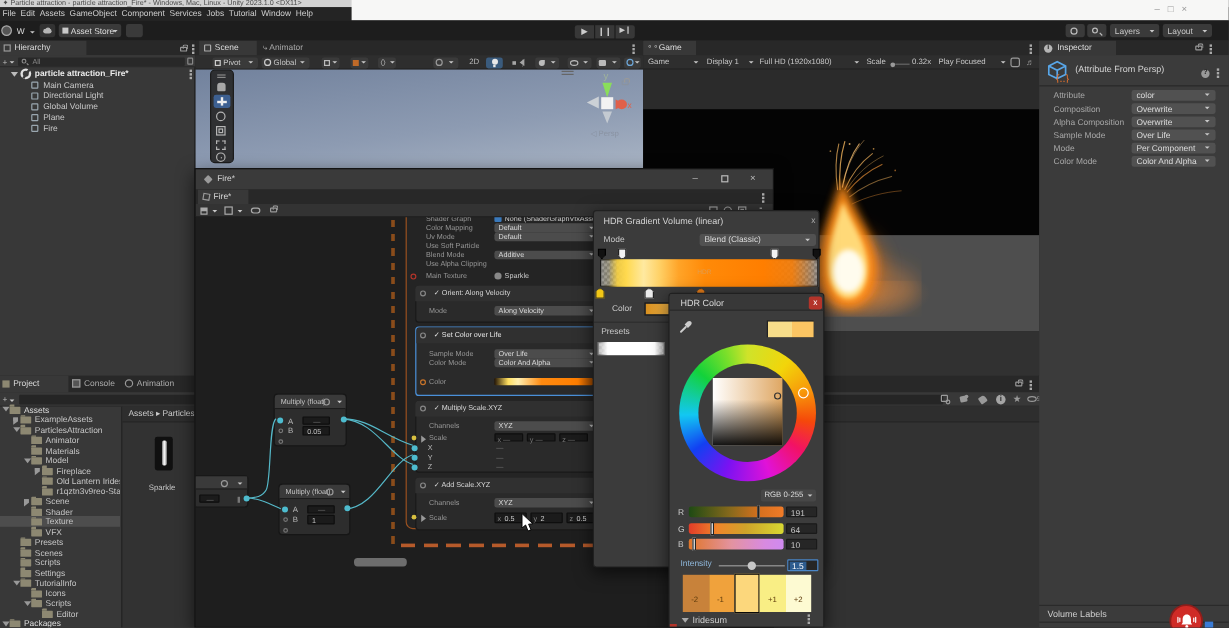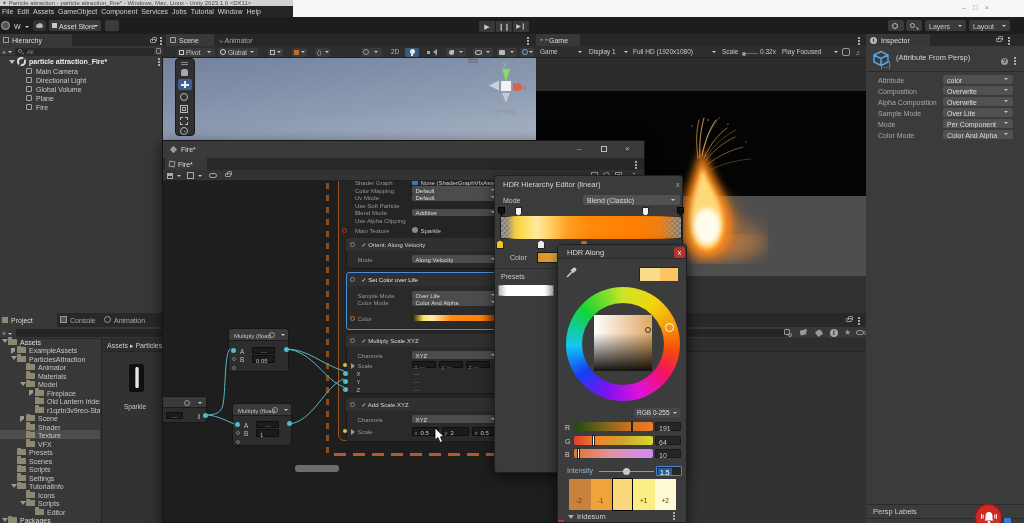--- a/index.html
+++ b/index.html
@@ -417,21 +417,21 @@
   <div class="dd" style="left:77px;top:84.5px;width:70px;height:9px">
         <span>Per Component</span>
         <div class="car" style="left:61px;top:3.5px"></div>
       </div>
   <div class="t" style="left:12px;top:98px;color:#a8a8a8">Color Mode</div>
   <div class="dd" style="left:77px;top:95.5px;width:70px;height:9px">
         <span>Color And Alpha</span>
         <div class="car" style="left:61px;top:3.5px"></div>
       </div>
   <div class="a" style="left:0;top:470px;width:158px;height:1px;background:#2a2a2a"></div>
-  <div class="t" style="left:7px;top:474px;color:#cfcfcf;font-size:7.5px">Persp Labels</div>
+  <div class="t" style="left:7px;top:474px;color:#cfcfcf;font-size:7.5px">Volume Labels</div>
   <div class="a" style="left:0;top:484px;width:158px;height:1px;background:#2a2a2a"></div>
 
   <div class="a" style="left:110px;top:471px;width:25px;height:25px;background:#cf2b26;border-radius:50%;box-shadow:0 0 0 1.5px #8f1d1a">
     <svg class="a" style="left:3.5px;top:3.5px" width="18" height="18" viewBox="0 0 18 18">
       <path d="M9,3 C6.5,3 5.5,5 5.5,7.5 L5.5,10 L4.5,11.5 L13.5,11.5 L12.5,10 L12.5,7.5 C12.5,5 11.5,3 9,3 Z" fill="#fff"></path>
       <circle cx="9" cy="13.2" r="1.3" fill="#fff"></circle>
       <path d="M3.2,6 L3.2,9 M1.6,5.4 L1.6,9.6" stroke="#fff" stroke-width="1" stroke-linecap="round"></path>
       <path d="M14.8,6 L14.8,9 M16.4,5.4 L16.4,9.6" stroke="#fff" stroke-width="1" stroke-linecap="round"></path>
     </svg>
   </div>
@@ -635,21 +635,21 @@
       <path d="M 123,168 C 145,168 158,183 181,190" stroke="#55b8c8" stroke-width="1"></path>
       <path d="M 123,168 C 150,170 162,200 181,206" stroke="#55b8c8" stroke-width="1"></path>
       <path d="M 125,243 C 150,242 162,204 181,198" stroke="#55b8c8" stroke-width="1"></path>
     </svg>
 
     <div class="a" style="left:132px;top:284px;width:44px;height:7px;background:#8f8f8f;border-radius:3px;opacity:0.7"></div>
   </div>
 </div>
 
 <div class="a" style="left:494px;top:175px;width:189px;height:298px;background:#3b3b3b;border:1px solid #202020;border-radius:3px;box-shadow:0 4px 14px rgba(0,0,0,0.6)">
-  <div class="t" style="left:8px;top:5px;color:#d4d4d4;font-size:7.5px">HDR Hierarchy Editor (linear)</div>
+  <div class="t" style="left:8px;top:5px;color:#d4d4d4;font-size:7.5px">HDR Gradient Volume (linear)</div>
   <div class="t" style="left:181px;top:5px;color:#aaa">x</div>
   <div class="t" style="left:8px;top:21px;color:#c8c8c8">Mode</div>
   <div class="dd" style="left:88px;top:18.5px;width:97px;height:10px">
         <span>Blend (Classic)</span>
         <div class="car" style="left:88px;top:4px"></div>
       </div>
 
   <div class="a" style="left:3px;top:31px;width:7px;height:9px;background:#111;border:1px solid #000;clip-path:polygon(0 0,100% 0,100% 62%,50% 100%,0 62%)"></div>
   <div class="a" style="left:20px;top:31px;width:7px;height:9px;background:#f2f2f2;border:1px solid #222;clip-path:polygon(0 0,100% 0,100% 62%,50% 100%,0 62%)"></div>
   <div class="a" style="left:147px;top:31px;width:7px;height:9px;background:#f2f2f2;border:1px solid #222;clip-path:polygon(0 0,100% 0,100% 62%,50% 100%,0 62%)"></div>
@@ -668,21 +668,21 @@
         <div class="t" style="left:46px;top:2.5px;color:rgba(70,35,0,0.85);font-size:6px">HDR</div>
       </div>
   <div class="a" style="left:0;top:92px;width:189px;height:1px;background:#2d2d2d"></div>
   <div class="t" style="left:6px;top:97px;color:#c8c8c8">Presets</div>
   <div class="a chk" style="left:3px;top:109px;width:56px;height:11px;border:1px solid #1a1a1a"></div>
   <div class="a" style="left:3px;top:109px;width:56px;height:11px;background:linear-gradient(90deg,rgba(255,255,255,0.35),#fff 15%,#fff 85%,rgba(255,255,255,0.35))"></div>
 </div>
 
 <div class="a" style="left:557px;top:244px;width:130px;height:279px;background:#3c3c3c;border:1px solid #202020;border-radius:3px 3px 0 0;box-shadow:0 4px 14px rgba(0,0,0,0.6);overflow:hidden">
   <div class="a" style="left:0;top:0;width:130px;height:14px;background:#383838;border-bottom:1px solid #2a2a2a">
-    <div class="t" style="left:9px;top:4px;color:#d8d8d8;font-size:7.5px">HDR Along</div>
+    <div class="t" style="left:9px;top:4px;color:#d8d8d8;font-size:7.5px">HDR Color</div>
     <div class="a" style="left:116px;top:1.5px;width:11px;height:11px;background:#b3342a;border-radius:2px;color:#fff;font-size:7px;text-align:center;line-height:11px">x</div>
   </div>
   <svg class="a" style="left:8px;top:20px" width="12" height="13" viewBox="0 0 12 13">
     <path d="M1.5,11.5 L5.5,7.5" stroke="#ccc" stroke-width="1.6" stroke-linecap="round"></path>
     <path d="M4.5,5.5 L7,3 C7.8,2.2 9,2.2 9.8,3 C10.6,3.8 10.6,5 9.8,5.8 L7.3,8.3 Z" fill="#ccc"></path>
   </svg>
   <div class="a" style="left:81px;top:22px;width:39px;height:14px;border:1px solid #222">
     <div class="a" style="left:0;top:0;width:19.5px;height:12.5px;background:#f7dd8a"></div>
     <div class="a" style="left:19.5px;top:0;width:18px;height:12.5px;background:#fbc563"></div>
   </div>

